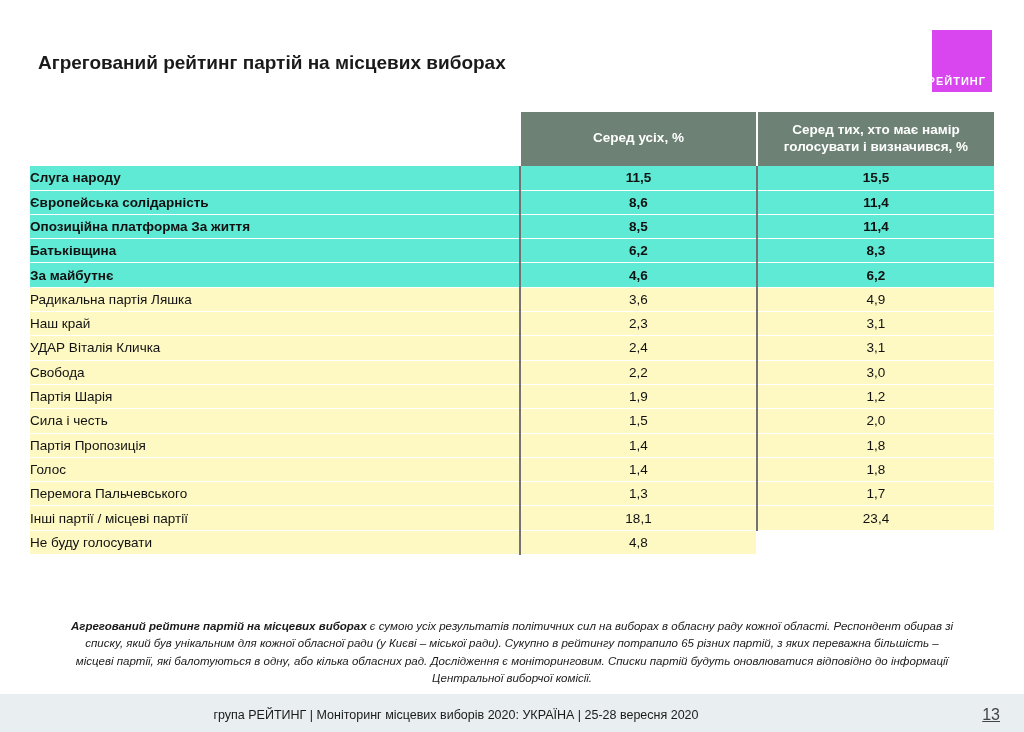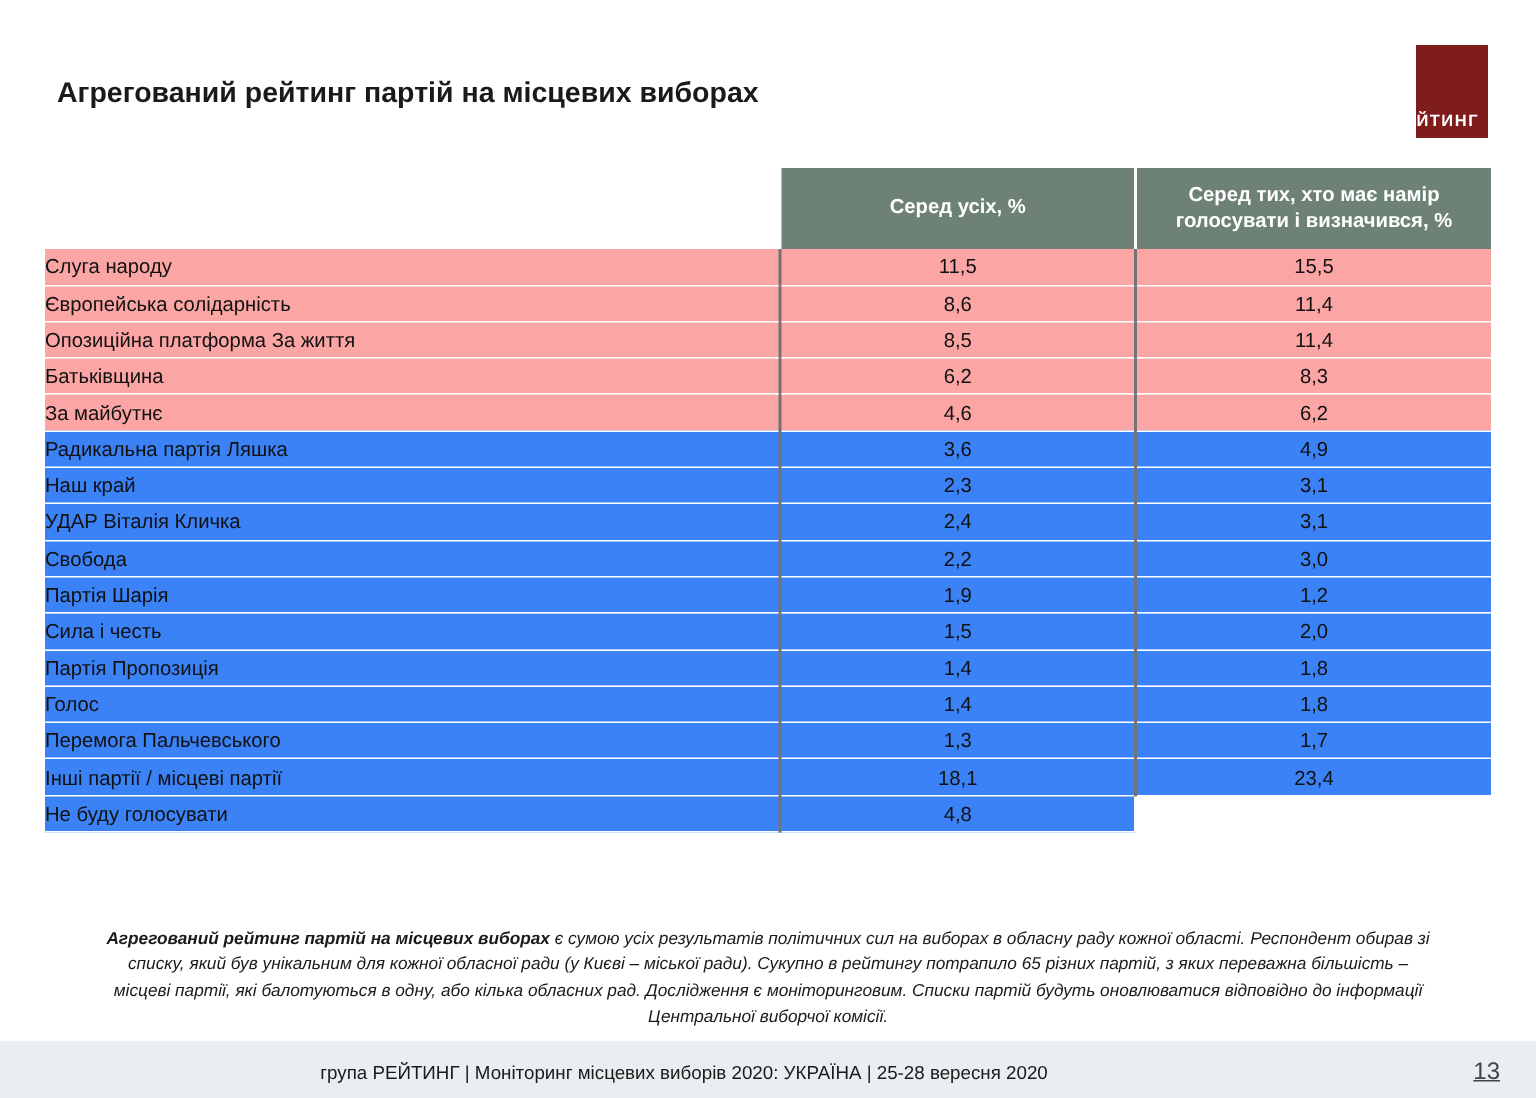--- a/index.html
+++ b/index.html
@@ -18,23 +18,23 @@
     height: 732px;
     background: #ffffff;
     overflow: hidden;
   }
 
   
   .logo-box {
     position: absolute;
     top: 30px;
     right: 32px;
-    width: 48px;
+    width: 60px;
     height: 62px;
-    background: #7f1d1d;
+    background: #d946ef;
     display: flex;
     align-items: flex-end;
     justify-content: flex-end;
   }
   .logo-text {
     font-size: 11px;
     font-weight: bold;
     color: #ffffff;
     letter-spacing: 1px;
     padding: 0 6px 5px 0;
@@ -99,22 +99,22 @@
     text-align: center;
     color: #111111;
     border-left: 2px solid #737373;
   }
   td.empty {
     background: #ffffff !important;
     border-left: 2px solid #ffffff;
   }
 
   
-  tr.tint-top td { background: #fca5a5; }
-  tr.tint-a td   { background: #3b82f6; }
+  tr.tint-top td { background: #5eead4; font-weight: bold; }
+  tr.tint-a td   { background: #fef9c3; }
 
   
   .footnote {
     position: absolute;
     top: 618px;
     left: 68px;
     width: 888px;
     font-size: 11.5px;
     font-style: italic;
     color: #1a1a1a;

